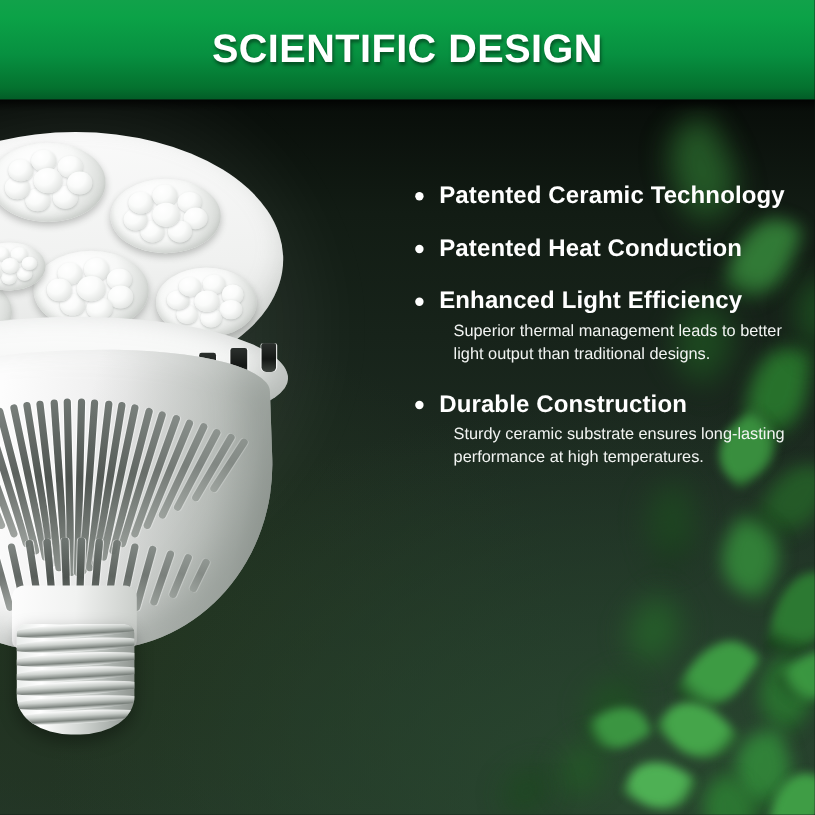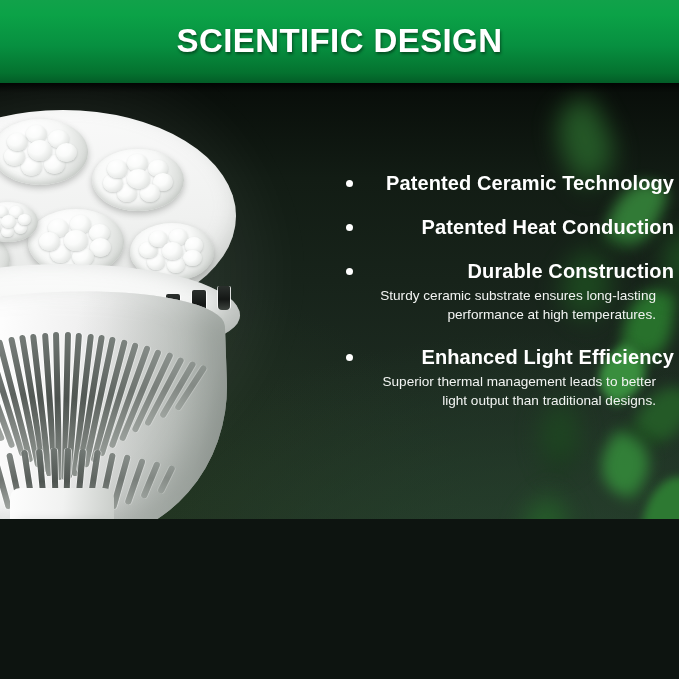--- a/index.html
+++ b/index.html
@@ -4,21 +4,21 @@
 <style>
   * { margin:0; padding:0; box-sizing:border-box; }
   html, body { width:679px; height:679px; }
   body {
     font-family:"Liberation Sans", sans-serif;
     background:#0d1410;
     overflow:hidden;
     position:relative;
   }
 
-  #page { position:relative; width:679px; height:519px; overflow:hidden; }
+  #page { position:relative; width:679px; height:679px; overflow:hidden; }
 
   
   .header {
     position:absolute; left:0; top:0; width:679px; height:83px;
     background:linear-gradient(180deg, #11a24a 0%, #0ba247 18%, #079040 55%, #04722f 88%, #035c27 100%);
     z-index:6;
   }
   .header-title {
     position:absolute; left:0; top:22px; width:679px;
     text-align:center;
@@ -135,21 +135,21 @@
     box-shadow:0 6px 14px rgba(0,0,0,0.35);
   }
   .thread {
     position:absolute; left:-6px; width:112px; height:11px;
     background:linear-gradient(180deg, rgba(255,255,255,0.95) 0%, rgba(200,205,201,0.9) 40%, rgba(120,127,122,0.95) 75%, rgba(235,238,236,0.9) 100%);
     border-radius:50%;
     transform:rotate(-3deg);
   }
 
   
-  .features { position:absolute; left:344px; top:172px; width:330px; z-index:5;text-align:right; }
+  .features { position:absolute; left:344px; top:152px; width:330px; z-index:5; }
   .feature { position:relative; margin-bottom:22px; padding-left:22px; }
   .bullet {
     position:absolute; left:2px; top:8px;
     width:7px; height:7px; border-radius:50%;
     background:#ffffff;
   }
   .f-title {
     color:#ffffff;
     font-size:20px; font-weight:bold;
     letter-spacing:0.1px;
@@ -318,23 +318,23 @@
       <div class="feature">
         <span class="bullet"></span>
         <div class="f-title">Patented Ceramic Technology</div>
       </div>
       <div class="feature">
         <span class="bullet"></span>
         <div class="f-title">Patented Heat Conduction</div>
       </div>
       <div class="feature">
         <span class="bullet"></span>
+        <div class="f-title">Enhanced Light Efficiency</div>
+        <div class="f-body">Superior thermal management leads to better light output than traditional designs.</div>
+      </div>
+      <div class="feature">
+        <span class="bullet"></span>
         <div class="f-title">Durable Construction</div>
         <div class="f-body">Sturdy ceramic substrate ensures long-lasting performance at high temperatures.</div>
       </div>
-      <div class="feature">
-        <span class="bullet"></span>
-        <div class="f-title">Enhanced Light Efficiency</div>
-        <div class="f-body">Superior thermal management leads to better light output than traditional designs.</div>
-      </div>
     </div>
 
 </div>
 
 </body></html>

